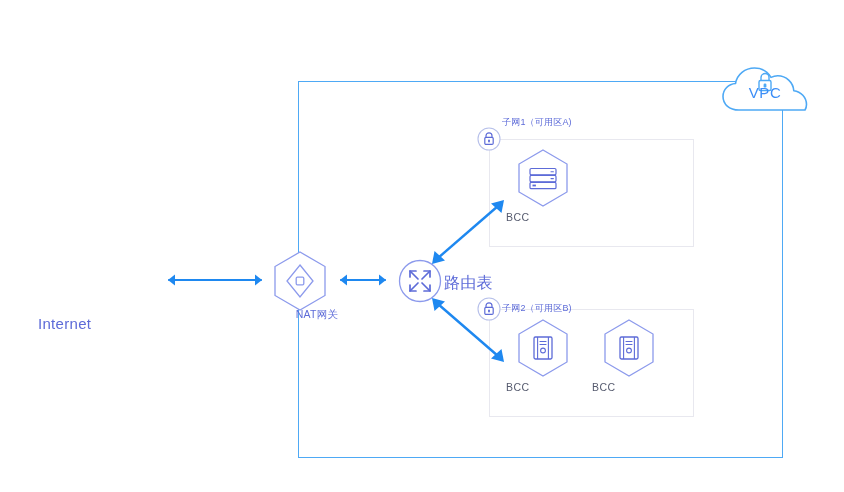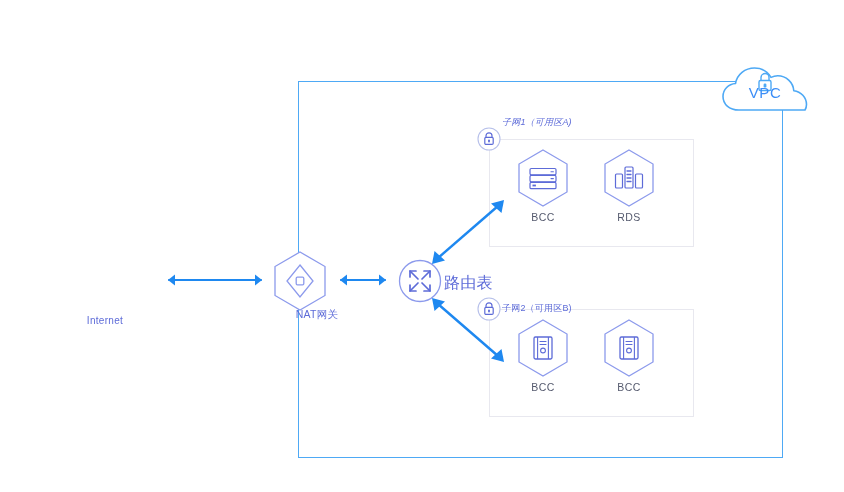--- a/index.html
+++ b/index.html
@@ -27,43 +27,43 @@
   .subnet-box{
     border:1px solid #e8e8ef;background:#fff;box-sizing:border-box;
   }
   #subnet1-box{left:489px;top:139px;width:205px;height:108px;}
   #subnet2-box{left:489px;top:309px;width:205px;height:108px;}
 
   .subnet-label{
     position:absolute;font-size:9px;color:#5d6bd8;white-space:nowrap;
     letter-spacing:.2px;
   }
-  #subnet1-label{left:502px;top:116px;font-style:italic;}
+  #subnet1-label{left:502px;top:116px;}
   #subnet2-label{left:502px;top:286px;margin-top:16px;}
 
   .lock-badge{position:absolute;width:24px;height:24px;}
   #subnet1-lock{left:477px;top:127px;}
   #subnet2-lock{left:477px;top:297px;}
 
   
-  .node{position:absolute;width:74px;text-align:center;}
+  .node{position:absolute;width:74px;}
   .node .hex{width:54px;height:60px;margin:0 auto;position:relative;}
   .node .node-label{
     margin-top:3px;font-size:10.5px;color:#555a6e;letter-spacing:.4px;
   }
   #node-bcc-1{left:506px;top:148px;}
   #node-rds-1{left:592px;top:148px;}
   #node-bcc-2{left:506px;top:318px;}
   #node-bcc-3{left:592px;top:318px;}
 
   
   #internet{left:38px;top:248px;width:122px;height:80px;}
   #internet-label{
-    position:absolute;left:44px;top:315px;width:122px;text-align:center;
-    font-size:10px;color:#5d6bd8;letter-spacing:.3px;
+    position:absolute;left:38px;top:315px;width:122px;text-align:left;
+    font-size:15px;color:#5d6bd8;letter-spacing:.3px;
   }
 
   
   #nat-gw{left:272px;top:250px;width:56px;height:62px;}
   #nat-label{
     position:absolute;left:272px;top:308px;width:90px;text-align:center;
     font-size:10.5px;color:#5d6bd8;letter-spacing:.3px;
   }
 
   
@@ -147,35 +147,20 @@
         <rect x="14" y="27.4" width="26" height="6.4" rx="1.3" fill="#ffffff" stroke="#5d6bd8" stroke-width="1.2"></rect>
         <rect x="14" y="34.3" width="26" height="6.4" rx="1.3" fill="#ffffff" stroke="#5d6bd8" stroke-width="1.2"></rect>
         <rect x="16.5" y="36.6" width="3.4" height="1.8" fill="#5d6bd8"></rect>
         <line x1="35" y1="23.7" x2="37.4" y2="23.7" stroke="#5d6bd8" stroke-width="1.1" stroke-linecap="round"></line>
         <line x1="35" y1="30.6" x2="37.4" y2="30.6" stroke="#5d6bd8" stroke-width="1.1" stroke-linecap="round"></line>
       </svg>
     </div>
     <div class="node-label">BCC</div>
   </div>
 
-  <div class="abs node" id="node-rds-1">
-    <div class="hex">
-      <svg width="54" height="60" viewBox="0 0 54 60">
-        <polygon points="27,2 51,16 51,44 27,58 3,44 3,16" fill="#ffffff" stroke="#8c9aec" stroke-width="1.3"></polygon>
-        <rect x="13.5" y="26" width="7" height="14" rx="1" fill="#ffffff" stroke="#5d6bd8" stroke-width="1.2"></rect>
-        <rect x="23" y="19" width="8" height="21" rx="1" fill="#ffffff" stroke="#5d6bd8" stroke-width="1.2"></rect>
-        <rect x="33.5" y="26" width="7" height="14" rx="1" fill="#ffffff" stroke="#5d6bd8" stroke-width="1.2"></rect>
-        <line x1="25" y1="23" x2="29" y2="23" stroke="#5d6bd8" stroke-width="1.3" stroke-linecap="round"></line>
-        <line x1="25" y1="26.5" x2="29" y2="26.5" stroke="#5d6bd8" stroke-width="1.3" stroke-linecap="round"></line>
-        <line x1="25" y1="30" x2="29" y2="30" stroke="#5d6bd8" stroke-width="1.3" stroke-linecap="round"></line>
-        <line x1="25" y1="33.5" x2="29" y2="33.5" stroke="#5d6bd8" stroke-width="1.3" stroke-linecap="round"></line>
-      </svg>
-    </div>
-    <div class="node-label">RDS</div>
-  </div>
 
   <div class="abs subnet-box" id="subnet2-box"></div>
   <div class="abs subnet-label" id="subnet2-label">子网2（可用区B)</div>
   <div class="abs lock-badge" id="subnet2-lock">
     <svg width="24" height="24" viewBox="0 0 24 24">
       <circle cx="12" cy="12" r="11" fill="#ffffff" stroke="#b7c0ea" stroke-width="1.1"></circle>
       <path d="M9,10.4 L9,8.8 A3,3 0 0 1 15,8.8 L15,10.4" fill="none" stroke="#5d6bd8" stroke-width="1.2"></path>
       <rect x="7.8" y="10.4" width="8.4" height="7" rx="1.2" fill="#ffffff" stroke="#5d6bd8" stroke-width="1.2"></rect>
       <rect x="11.1" y="12.4" width="1.8" height="3" rx=".9" fill="#5d6bd8"></rect>
     </svg>

